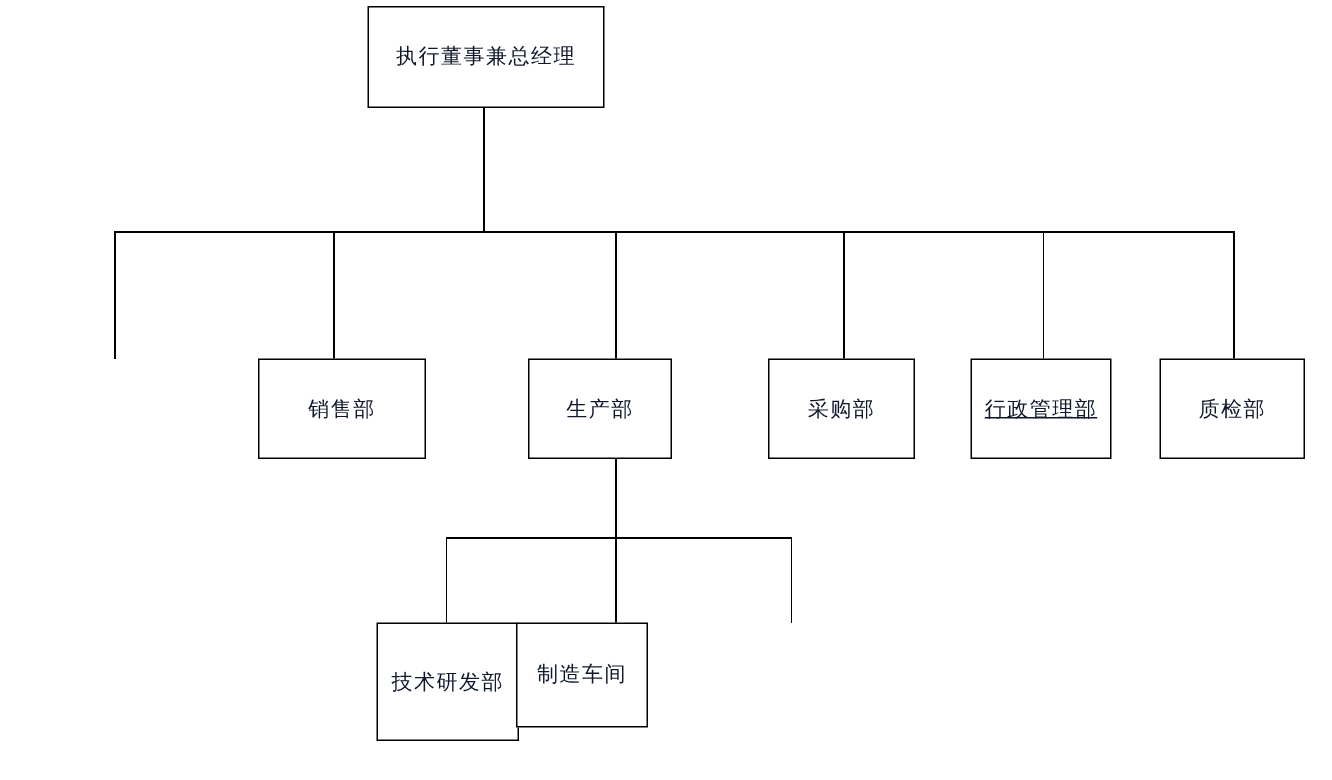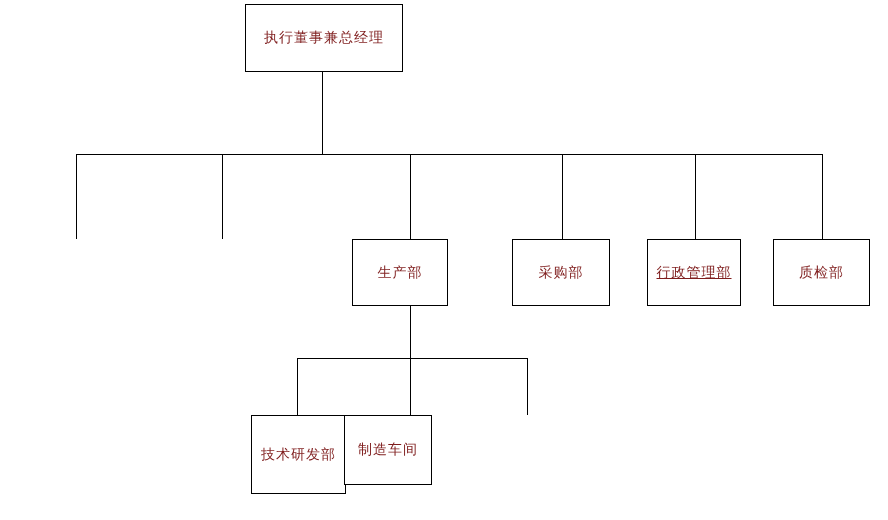--- a/index.html
+++ b/index.html
@@ -32,21 +32,21 @@
     position: absolute;
     box-sizing: border-box;
     border: 1px solid #000000;
     background: #ffffff;
     display: flex;
     align-items: center;
     justify-content: center;
     text-align: center;
     font-size: 14px;
     letter-spacing: 1px;
-    color: #7f1d1d;
+    color: #0f172a;
     cursor: default;
   }
   
   .n-root        { left: 245px; top: 4px;   width: 158px; height: 68px; }
   .n-finance     { left: 19px;  top: 239px; width: 116px; height: 67px; }
   .n-sales       { left: 172px; top: 239px; width: 112px; height: 67px; }
   .n-production  { left: 352px; top: 239px; width: 96px; height: 67px; }
   .n-procurement { left: 512px; top: 239px; width: 98px;  height: 67px; }
   .n-admin       { left: 647px; top: 239px; width: 94px;  height: 67px; text-decoration: underline; }
   .n-quality     { left: 773px; top: 239px; width: 97px;  height: 67px; }
@@ -77,20 +77,23 @@
     <line x1="297.5" y1="358.5" x2="297.5" y2="415"></line>
     <line x1="410.5" y1="358.5" x2="410.5" y2="415"></line>
     <line x1="527.5" y1="358.5" x2="527.5" y2="415"></line>
   </svg>
 
   <div class="node n-root">
     <span>执行董事兼总经理</span>
   </div>
 
 
+  <div class="node n-sales">
+    <span>销售部</span>
+  </div>
 
   <div class="node n-production">
     <span>生产部</span>
   </div>
 
   <div class="node n-procurement">
     <span>采购部</span>
   </div>
 
   <div class="node n-admin">

